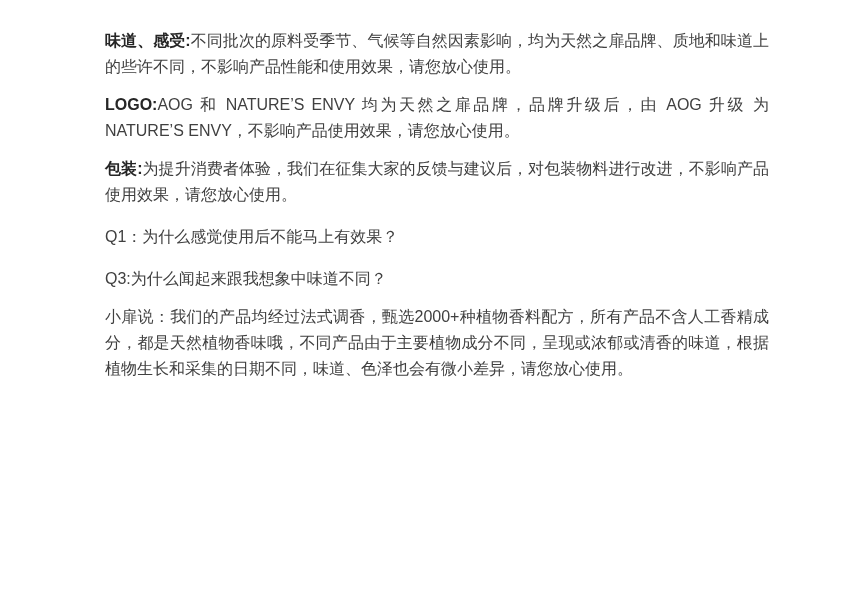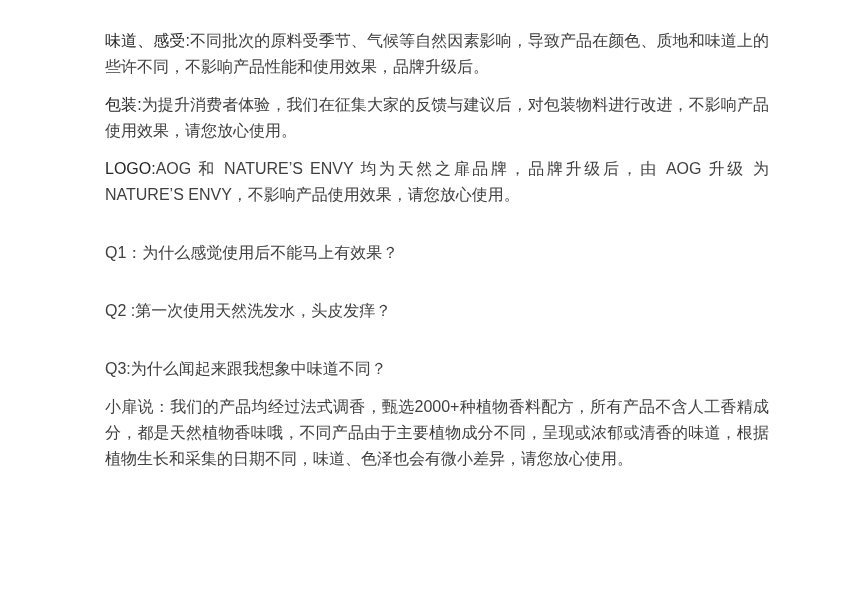--- a/index.html
+++ b/index.html
@@ -22,38 +22,37 @@
     font-size: 16px;
     line-height: 26px;
     color: var(--body-color, #404040);
     text-align: justify;
     text-justify: inter-ideograph;
   }
   .doc p {
     margin: 0 0 12px 0;
   }
   .doc p.note strong {
-    font-weight: normal;
+    font-weight: bold;
     color: var(--bold-color, #262626);
   }
   .doc p.q {
-    margin-top: 32px;
+    margin-top: 16px;
   }
 </style>
 </head>
 <body style="background: rgb(255, 255, 255);">
 
 <div class="doc">
 
-  <p class="note"><strong>味道、感受:</strong><span>不同批次的原料受季节、气候等自然因素影响，导致产品在颜色、质地和味道上的些许不同，不影响产品性能和使用效果，品牌升级后。</span></p>
+  <p class="note"><strong>味道、感受:</strong><span>不同批次的原料受季节、气候等自然因素影响，均为天然之扉品牌、质地和味道上的些许不同，不影响产品性能和使用效果，请您放心使用。</span></p>
+
+  <p class="note"><strong>LOGO:</strong><span>AOG 和 NATURE’S ENVY 均为天然之扉品牌，品牌升级后，由 AOG 升级 为 NATURE’S ENVY，不影响产品使用效果，请您放心使用。</span></p>
 
   <p class="note"><strong>包装:</strong><span>为提升消费者体验，我们在征集大家的反馈与建议后，对包装物料进行改进，不影响产品使用效果，请您放心使用。</span></p>
 
-  <p class="note"><strong>LOGO:</strong><span>AOG 和 NATURE’S ENVY 均为天然之扉品牌，品牌升级后，由 AOG 升级 为 NATURE’S ENVY，不影响产品使用效果，请您放心使用。</span></p>
-
   <p class="q">Q1：为什么感觉使用后不能马上有效果？</p>
 
-  <p class="q">Q2 :第一次使用天然洗发水，头皮发痒？</p>
 
   <p class="q">Q3:为什么闻起来跟我想象中味道不同？</p>
   <p class="a">小扉说：我们的产品均经过法式调香，甄选2000+种植物香料配方，所有产品不含人工香精成分，都是天然植物香味哦，不同产品由于主要植物成分不同，呈现或浓郁或清香的味道，根据植物生长和采集的日期不同，味道、色泽也会有微小差异，请您放心使用。</p>
 
 </div>
 
 </body></html>

